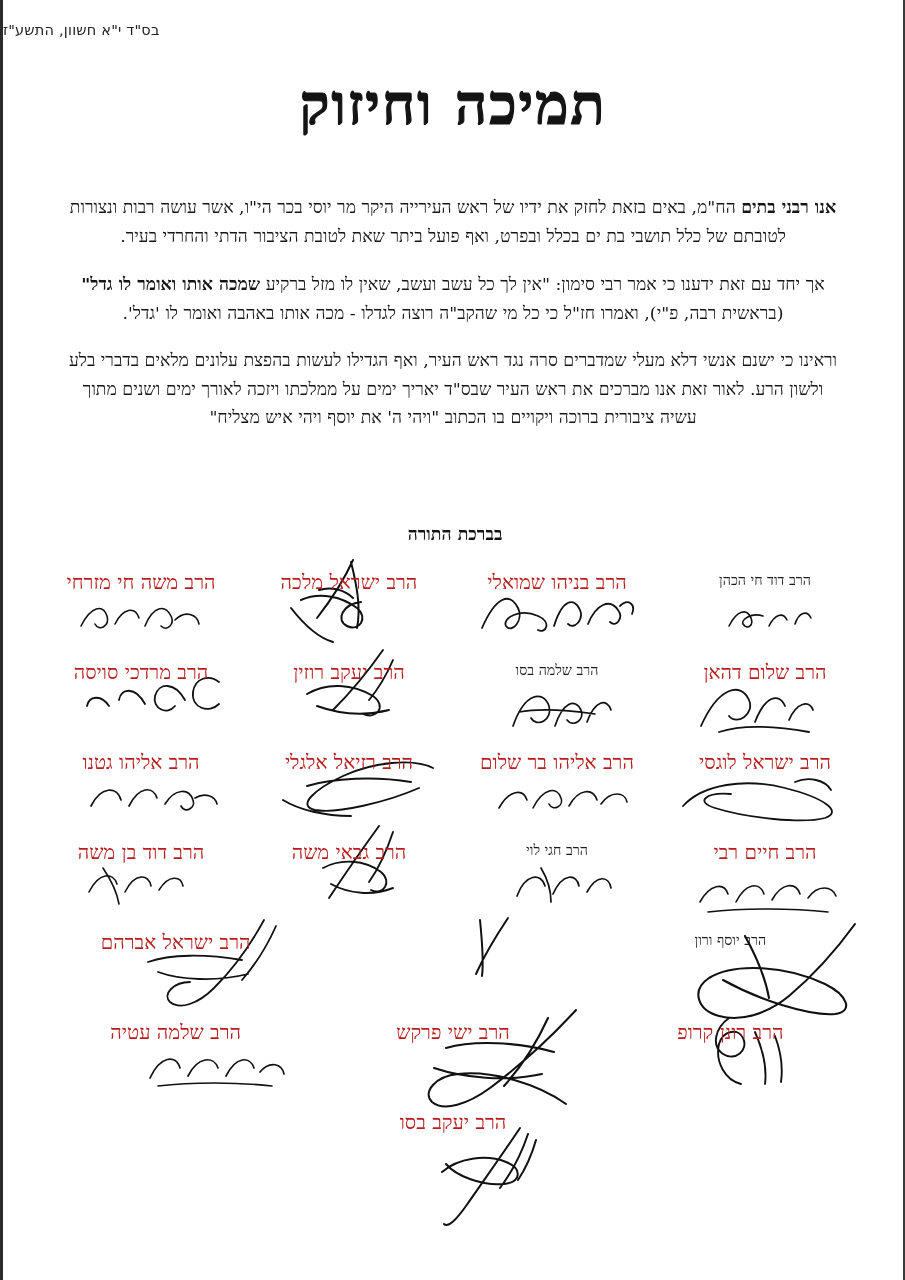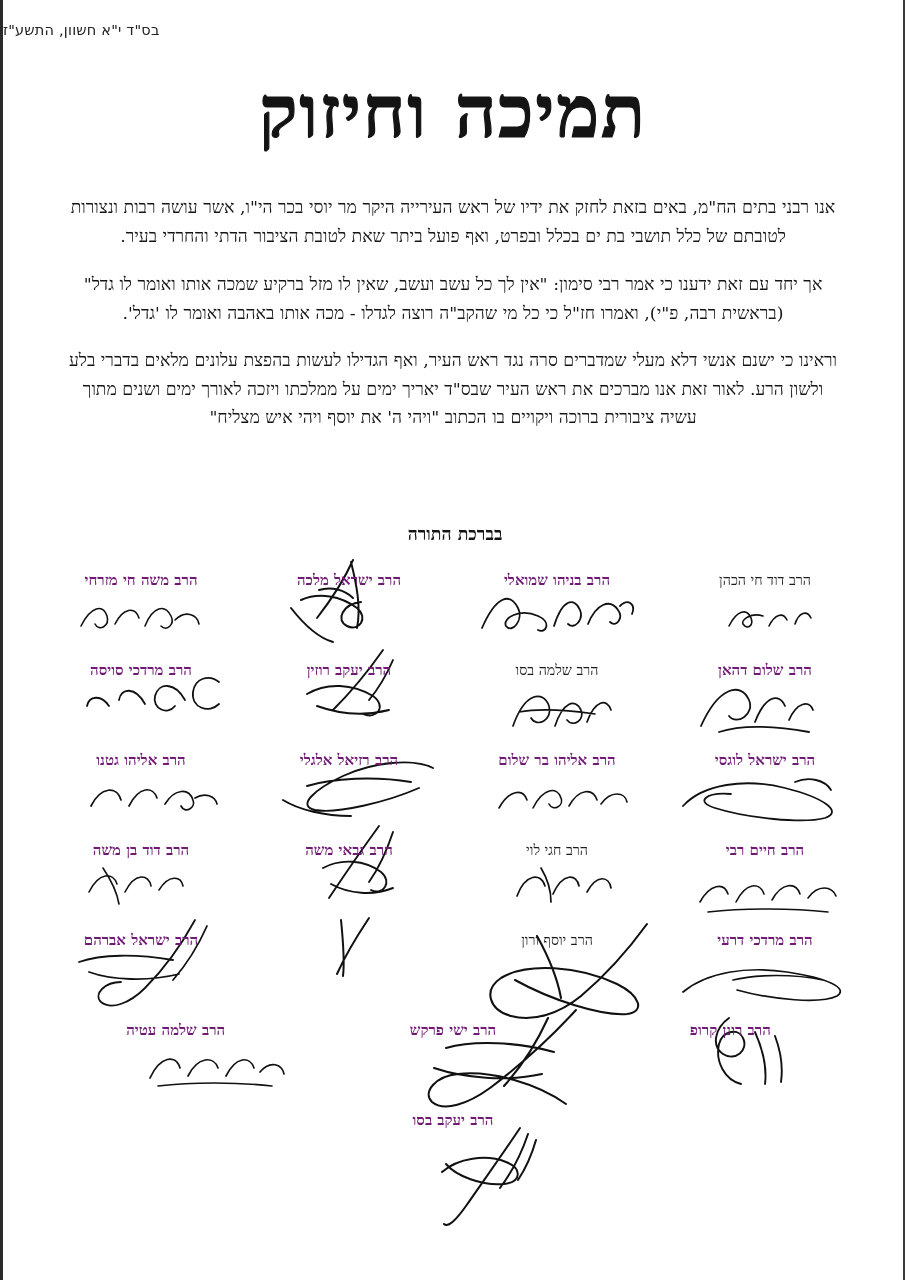--- a/index.html
+++ b/index.html
@@ -36,21 +36,21 @@
 
   
   .doc-title {
     position: absolute;
     top: 76px;
     left: 0;
     right: 0;
     text-align: center;
     font-family: "DejaVu Serif", "Liberation Serif", serif;
     font-weight: bold;
-    font-size: 72px;
+    font-size: 56px;
     line-height: 1;
     letter-spacing: 2px;
     color: #141414;
     -webkit-text-stroke: 1.2px #141414;
   }
 
   
   .body-block {
     position: absolute;
     top: 193px;
@@ -61,21 +61,21 @@
   .para {
     font-family: "DejaVu Serif", "Liberation Serif", serif;
     font-size: 17.4px;
     line-height: 28.5px;
     color: #151515;
     margin: 0 0 19px 0;
     text-align: center;
   }
   .para.p2 { margin-top: 20px; }
   .para.p3 { margin-top: 8px; }
-  .para b { font-weight: normal; text-align: center; }
+  .para b { font-weight: bold; text-align: center; }
 
   .blessing {
     position: absolute;
     top: 524px;
     left: 4px;
     right: 0;
     text-align: center;
     font-family: "DejaVu Serif", "Liberation Serif", serif;
     font-weight: bold;
     font-size: 17.5px;
@@ -99,23 +99,23 @@
     align-items: flex-start;
   }
   .sig-cell {
     position: relative;
     flex: 1 1 0;
     text-align: center;
     height: 90px;
   }
   .sig-name {
     font-family: "DejaVu Serif", "Liberation Serif", serif;
-    font-size: 15px;
-    font-weight: bold;
-    color: #701a75;
+    font-size: 20px;
+    font-weight: normal;
+    color: #b91c1c;
     white-space: nowrap;
     display: inline-block;
     position: relative;
     z-index: 3;
   }
   .sig-name.light {
     font-weight: normal;
     font-size: 14.2px;
     color: #1b1b1b;
   }
@@ -281,28 +281,20 @@
         <span class="sig-mark" style="top:20px;right:30px;">
           <svg width="140" height="52" viewBox="0 0 140 52">
               <path class="ink" stroke-width="1.6" d="M14 32 C24 12, 38 12, 42 24 M50 32 C60 12, 74 14, 76 26 M84 30 C94 14, 106 16, 108 26 M28 8 C36 20, 42 32, 44 44"></path>
             </svg>
         </span>
       </div>
     </div>
 
     <div class="sig-row">
       <div class="sig-cell">
-        <span class="sig-name">הרב מרדכי דרעי</span>
-        <span class="sig-mark" style="top:22px;right:2px;">
-          <svg width="190" height="60" viewBox="0 0 190 60">
-              <path class="ink" stroke-width="1.7" d="M6 40 C30 20, 70 14, 110 20 C150 26, 172 36, 160 44 C144 52, 96 48, 60 38 M56 28 C80 22, 118 22, 146 28"></path>
-            </svg>
-        </span>
-      </div>
-      <div class="sig-cell">
         <span class="sig-name light">הרב יוסף ורון</span>
         <span class="sig-mark" style="top:-12px;right:-10px;">
           <svg width="230" height="110" viewBox="0 0 230 110">
               <path class="ink" stroke-width="2.1" d="M206 6 C190 28, 166 56, 140 78 C118 96, 92 104, 70 98 C48 92, 42 72, 60 60 C86 44, 138 48, 176 66 C200 78, 204 94, 186 96 C160 98, 110 82, 74 62 M96 18 C106 36, 116 58, 120 80"></path>
             </svg>
         </span>
       </div>
       <div class="sig-cell">
         <span class="sig-name light"></span>
         <span class="sig-mark" style="top:-16px;right:46px;">

